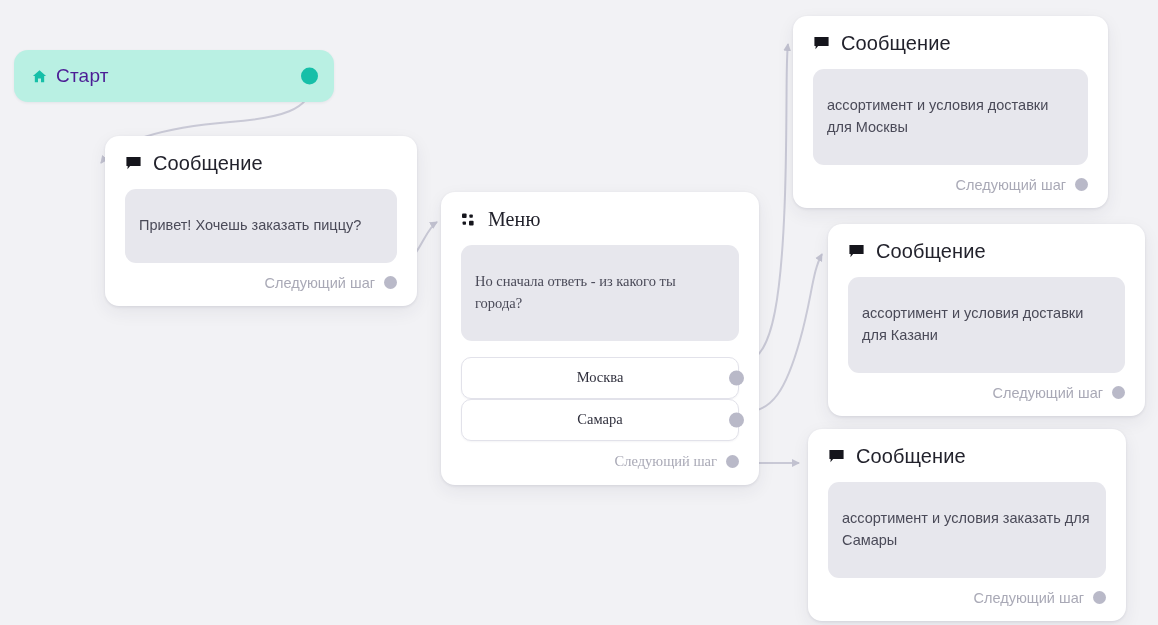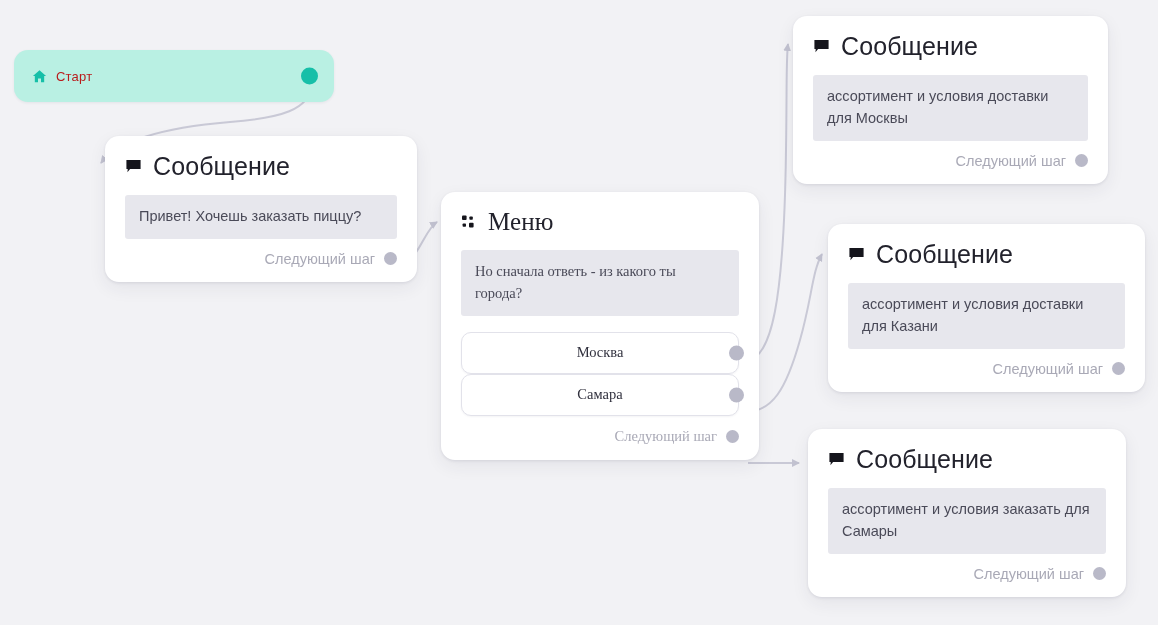--- a/index.html
+++ b/index.html
@@ -41,22 +41,22 @@
   
   .start-node {
     background: #b9f0e3;
     border-radius: 14px;
     display: flex;
     align-items: center;
     padding: 0 18px;
     box-shadow: 0 1px 3px rgba(40,40,70,0.07);
   }
   .start-label {
-    color: #b91c1c;
-    font-size: 13px;
+    color: #4c1d95;
+    font-size: 19px;
     letter-spacing: .2px;
   }
   .home-icon {
     display: inline-flex;
     margin-right: 9px;
     align-items: center;
   }
   .start-dot {
     position: absolute;
     right: 16px;
@@ -73,31 +73,31 @@
     display: flex;
     align-items: center;
     padding: 16px 20px 0 20px;
   }
   .node-head-icon {
     display: inline-flex;
     align-items: center;
     margin-right: 11px;
   }
   .node-title {
-    font-size: 25px;
+    font-size: 20px;
     color: #22222c;
     letter-spacing: .1px;
   }
 
   
   .bubble {
     margin: 14px 20px 0 20px;
     background: #e7e7ed;
-    border-radius: 3px;
-    padding: 11px 14px;
+    border-radius: 11px;
+    padding: 26px 14px;
     font-size: 14.5px;
     line-height: 1.5;
     color: #4a4a58;
   }
 
   
   .node-foot {
     display: flex;
     align-items: center;
     justify-content: flex-end;

